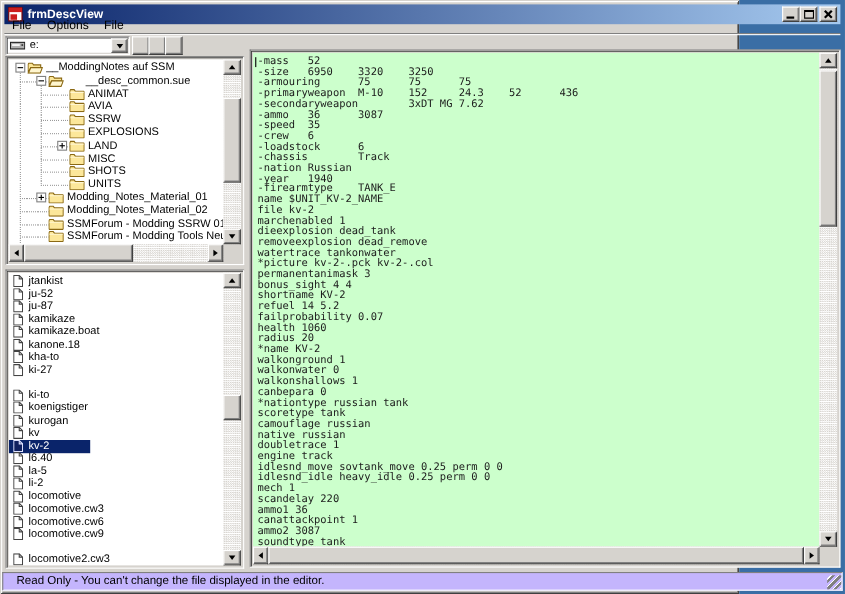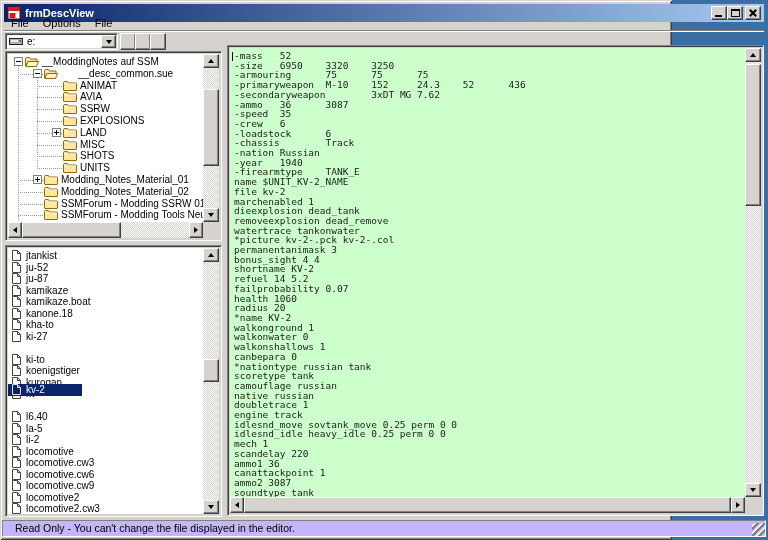--- a/index.html
+++ b/index.html
@@ -428,21 +428,21 @@
         </div>
         <div class="list-row" style="top: 140px;">
           <span class="doc">
             <svg width="9" height="11" viewBox="0 0 9 11">
               <path d="M0.5 0.5 H5.5 L8.5 3.5 V10.5 H0.5 Z" fill="#fff" stroke="#444"></path>
               <path d="M5.5 0.5 V3.5 H8.5" fill="none" stroke="#444"></path>
             </svg>
           </span>
           <span class="list-label">kv</span>
         </div>
-        <div class="list-row sel" style="top: 136px;">
+        <div class="list-row sel" style="top: 152px;">
           <div class="hl"></div>
           <span class="doc">
             <svg width="9" height="11" viewBox="0 0 9 11">
               <path d="M0.5 0.5 H5.5 L8.5 3.5 V10.5 H0.5 Z" fill="#fff" stroke="#444"></path>
               <path d="M5.5 0.5 V3.5 H8.5" fill="none" stroke="#444"></path>
             </svg>
           </span>
           <span class="list-label">kv-2</span>
         </div>
         <div class="list-row" style="top: 163px;">
@@ -500,29 +500,20 @@
           <span class="list-label">locomotive.cw6</span>
         </div>
         <div class="list-row" style="top: 232px;">
           <span class="doc">
             <svg width="9" height="11" viewBox="0 0 9 11">
               <path d="M0.5 0.5 H5.5 L8.5 3.5 V10.5 H0.5 Z" fill="#fff" stroke="#444"></path>
               <path d="M5.5 0.5 V3.5 H8.5" fill="none" stroke="#444"></path>
             </svg>
           </span>
           <span class="list-label">locomotive.cw9</span>
-        </div>
-        <div class="list-row" style="top: 243.5px;">
-          <span class="doc">
-            <svg width="9" height="11" viewBox="0 0 9 11">
-              <path d="M0.5 0.5 H5.5 L8.5 3.5 V10.5 H0.5 Z" fill="#fff" stroke="#444"></path>
-              <path d="M5.5 0.5 V3.5 H8.5" fill="none" stroke="#444"></path>
-            </svg>
-          </span>
-          <span class="list-label">locomotive2</span>
         </div>
         <div class="list-row" style="top: 255px;">
           <span class="doc">
             <svg width="9" height="11" viewBox="0 0 9 11">
               <path d="M0.5 0.5 H5.5 L8.5 3.5 V10.5 H0.5 Z" fill="#fff" stroke="#444"></path>
               <path d="M5.5 0.5 V3.5 H8.5" fill="none" stroke="#444"></path>
             </svg>
           </span>
           <span class="list-label">locomotive2.cw3</span>
         </div>

